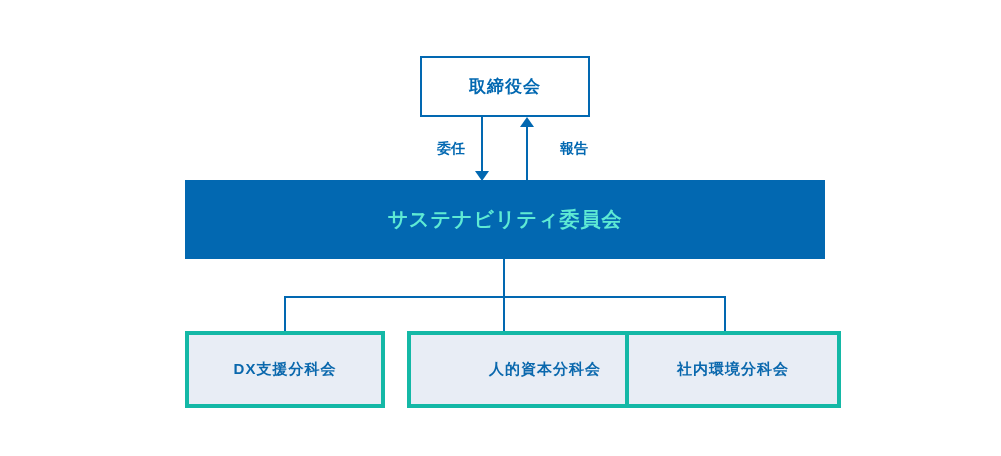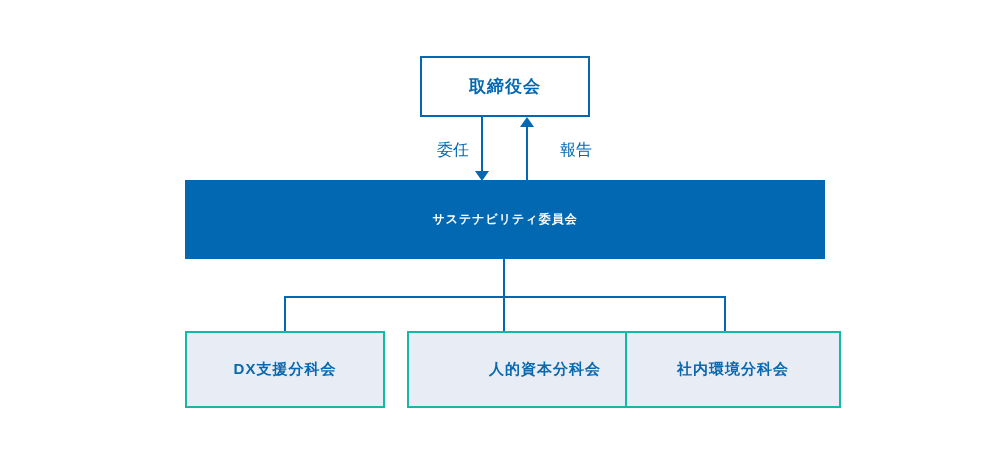--- a/index.html
+++ b/index.html
@@ -31,30 +31,30 @@
     border: 2px solid #0268b1;
     color: #0268b1;
     font-size: 17px;
     font-weight: bold;
     letter-spacing: 1px;
   }
   .committee-bar {
     left: 185px; top: 180px;
     width: 640px; height: 79px;
     background: #0268b1;
-    color: #ffffff;
-    font-size: 12px;
+    color: #5eead4;
+    font-size: 20px;
     font-weight: bold;
     letter-spacing: 1px;
   }
   .sub-box {
     top: 331px;
     height: 77px;
     background: #e8edf5;
-    border: 2px solid #14b8a6;
+    border: 4px solid #14b8a6;
     color: #0a68ad;
     font-size: 15px;
     font-weight: bold;
     letter-spacing: 1px;
   }
   .sub-box.b1 { left: 185px; width: 200px; }
   .sub-box.b2 { left: 407px; width: 232px; padding-left: 44px; }
   .sub-box.b3 { left: 625px; width: 216px; }
 
   
@@ -81,22 +81,22 @@
   .arrowhead.up {
     left: 520px; top: 117px;
     border-left: 7px solid transparent;
     border-right: 7px solid transparent;
     border-bottom: 10px solid #0268b1;
   }
 
   .edge-label {
     position: absolute;
     color: #0268b1;
-    font-size: 16px;
-    font-weight: 400;
+    font-size: 14px;
+    font-weight: 700;
     white-space: nowrap;
   }
   .label-delegate { left: 437px; top: 140px; }
   .label-report   { left: 560px; top: 140px; }
 
   .conn-center { left: 503px; top: 259px; height: 72px; }
   .conn-h      { left: 284px; top: 296px; width: 442px; }
   .conn-left   { left: 284px; top: 296px; height: 35px; }
   .conn-right  { left: 724px; top: 296px; height: 35px; }
 </style>

